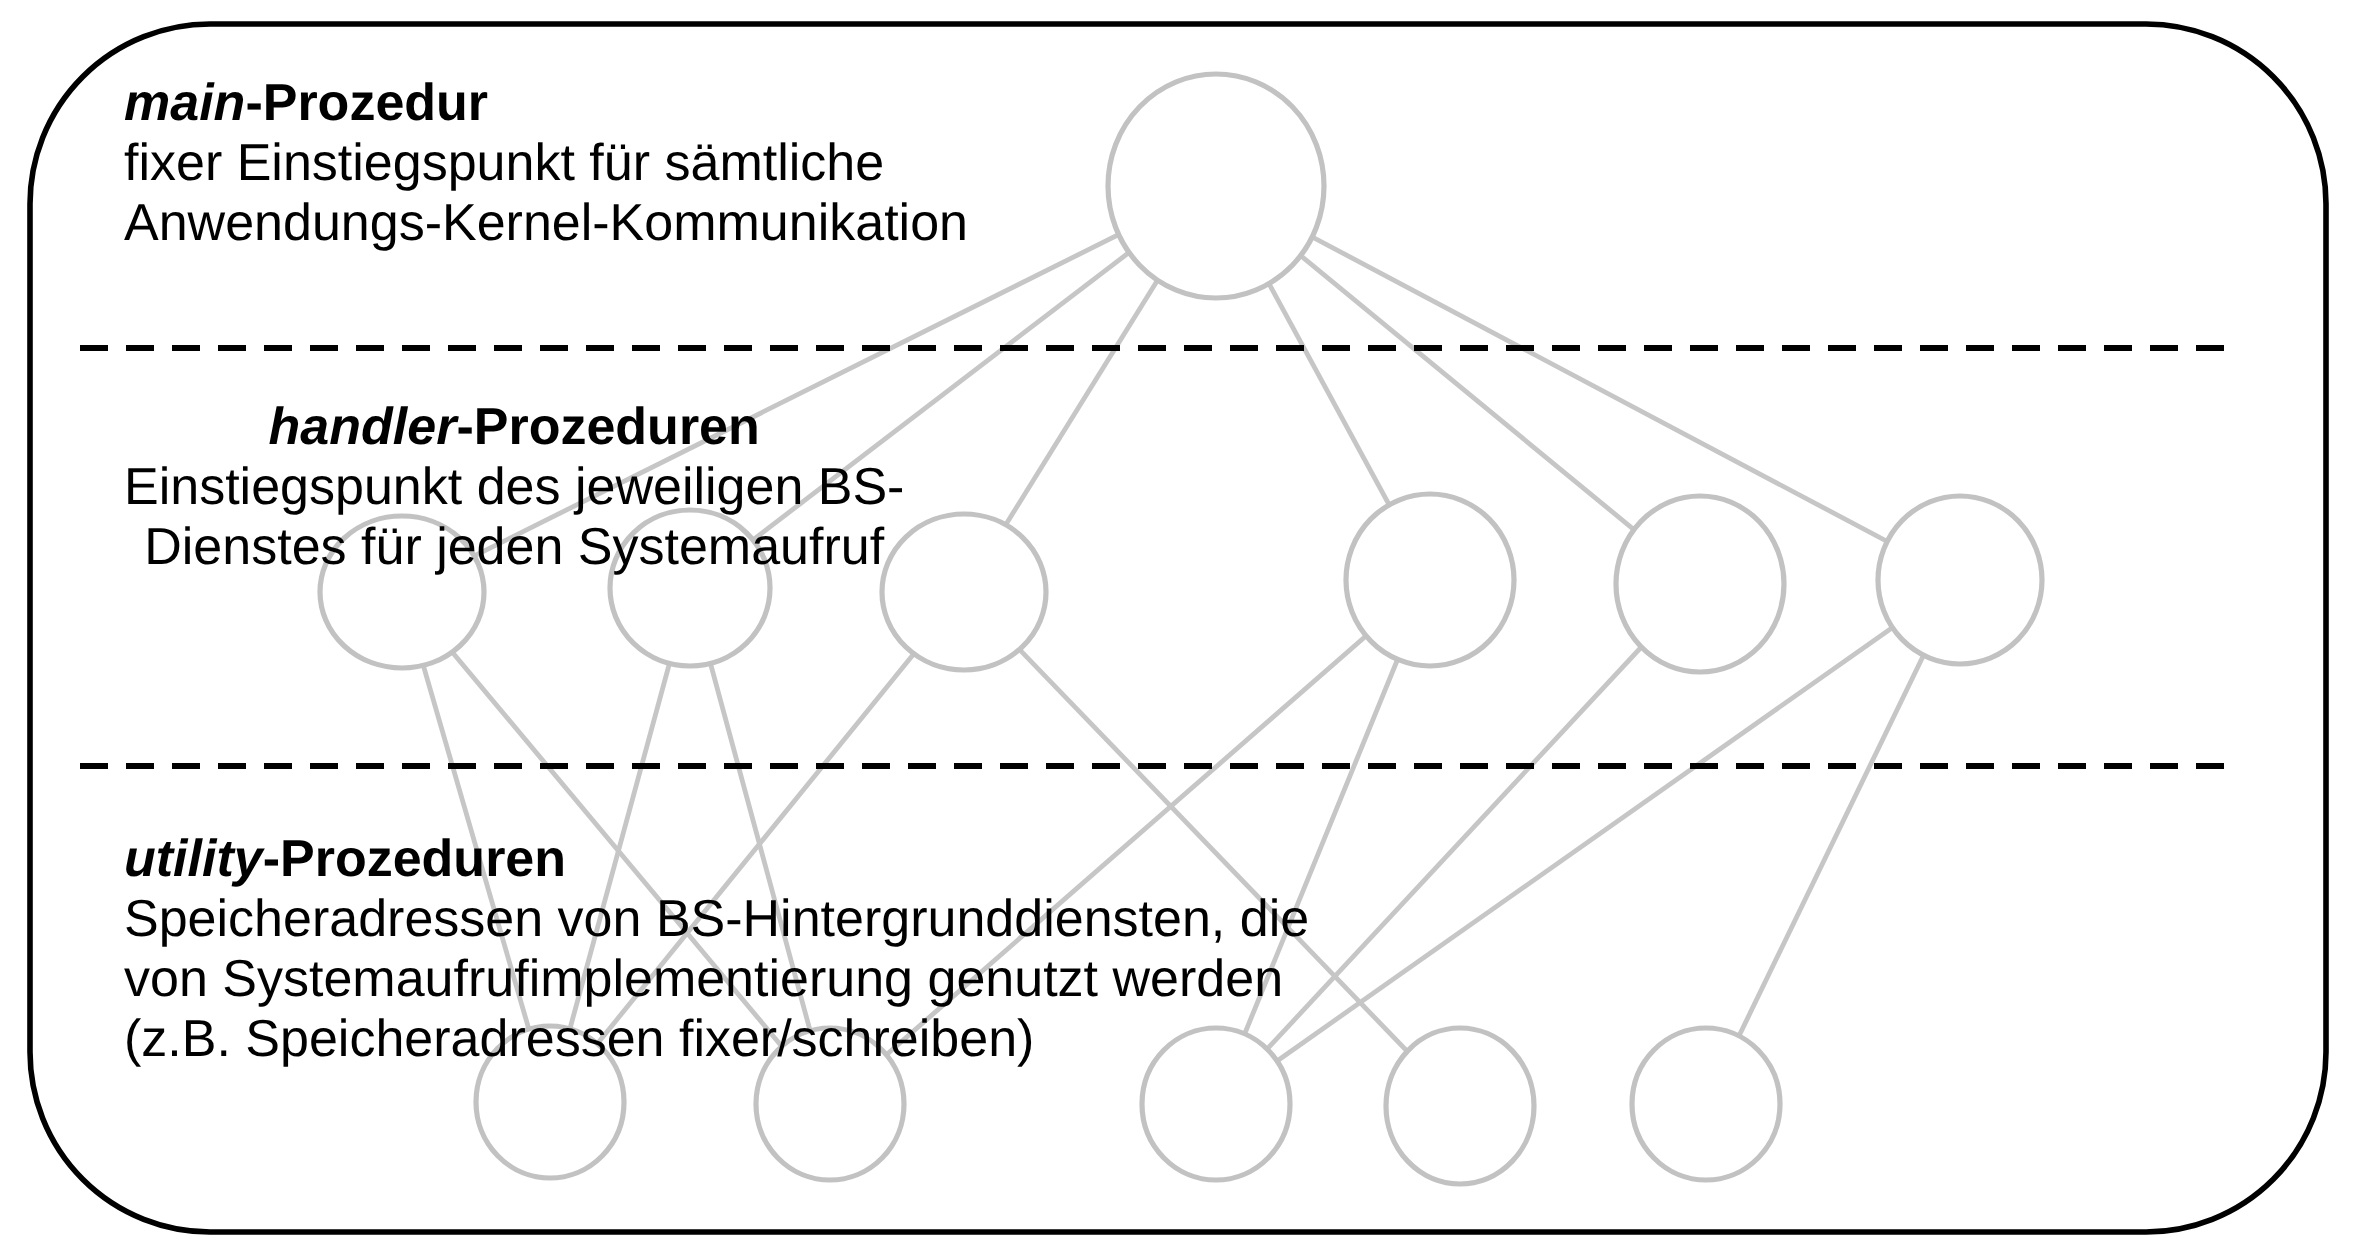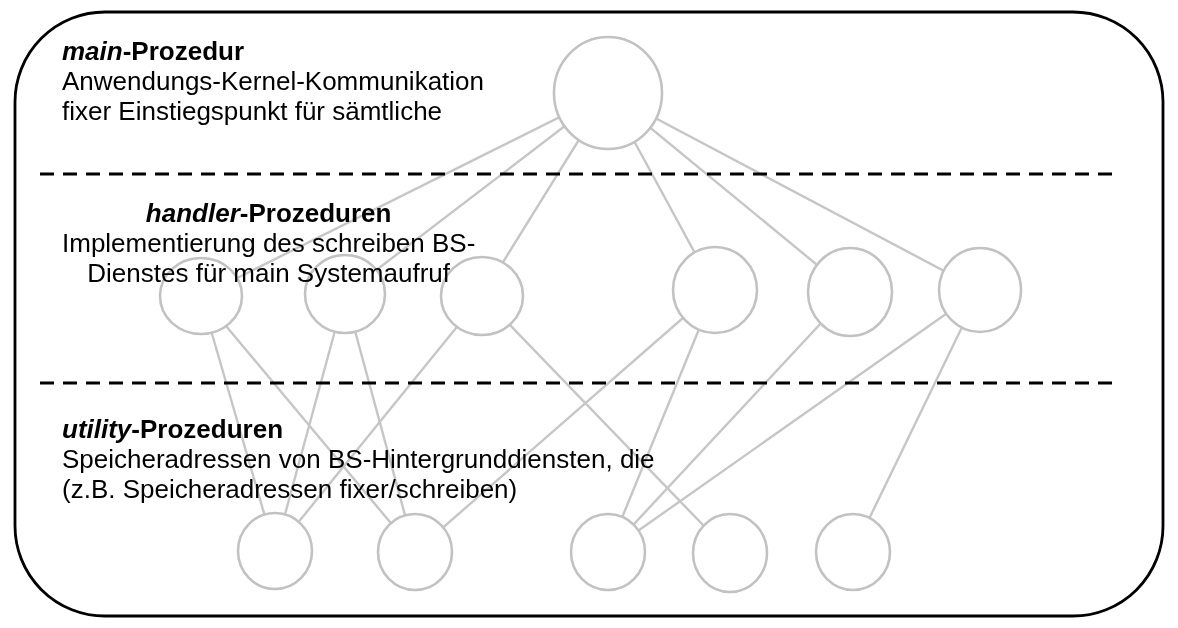--- a/index.html
+++ b/index.html
@@ -71,29 +71,30 @@
       </g>
     <g id="separator-layer">
         <line x1="40" y1="174" x2="1112" y2="174" stroke="#000000" stroke-width="3" stroke-dasharray="14 9"></line>
         <line x1="40" y1="383" x2="1112" y2="383" stroke="#000000" stroke-width="3" stroke-dasharray="14 9"></line>
       </g>
     <rect id="outer-border" fill="none" x="15" y="12" width="1148" height="604" rx="90" ry="90" stroke="#000000" stroke-width="2.8"></rect>
   </svg>
 
   <div class="label-block" id="label-main">
     <div class="label-title"><span class="it">main</span><span>-Prozedur</span></div>
+    <div>fixer Einstiegspunkt für sämtliche</div>
     <div>Anwendungs-Kernel-Kommunikation</div>
-    <div>fixer Einstiegspunkt für sämtliche</div>
   </div>
 
   <div class="label-block" id="label-handler">
     <div class="label-title"><span class="it">handler</span><span>-Prozeduren</span></div>
-    <div>Implementierung des schreiben BS-</div>
-    <div>Dienstes für main Systemaufruf</div>
+    <div>Einstiegspunkt des jeweiligen BS-</div>
+    <div>Dienstes für jeden Systemaufruf</div>
   </div>
 
   <div class="label-block" id="label-utility">
     <div class="label-title"><span class="it">utility</span><span>-Prozeduren</span></div>
     <div>Speicheradressen von BS-Hintergrunddiensten, die</div>
+    <div>von Systemaufrufimplementierung genutzt werden</div>
     <div>(z.B. Speicheradressen fixer/schreiben)</div>
   </div>
 
 </div>
 
 </body></html>

